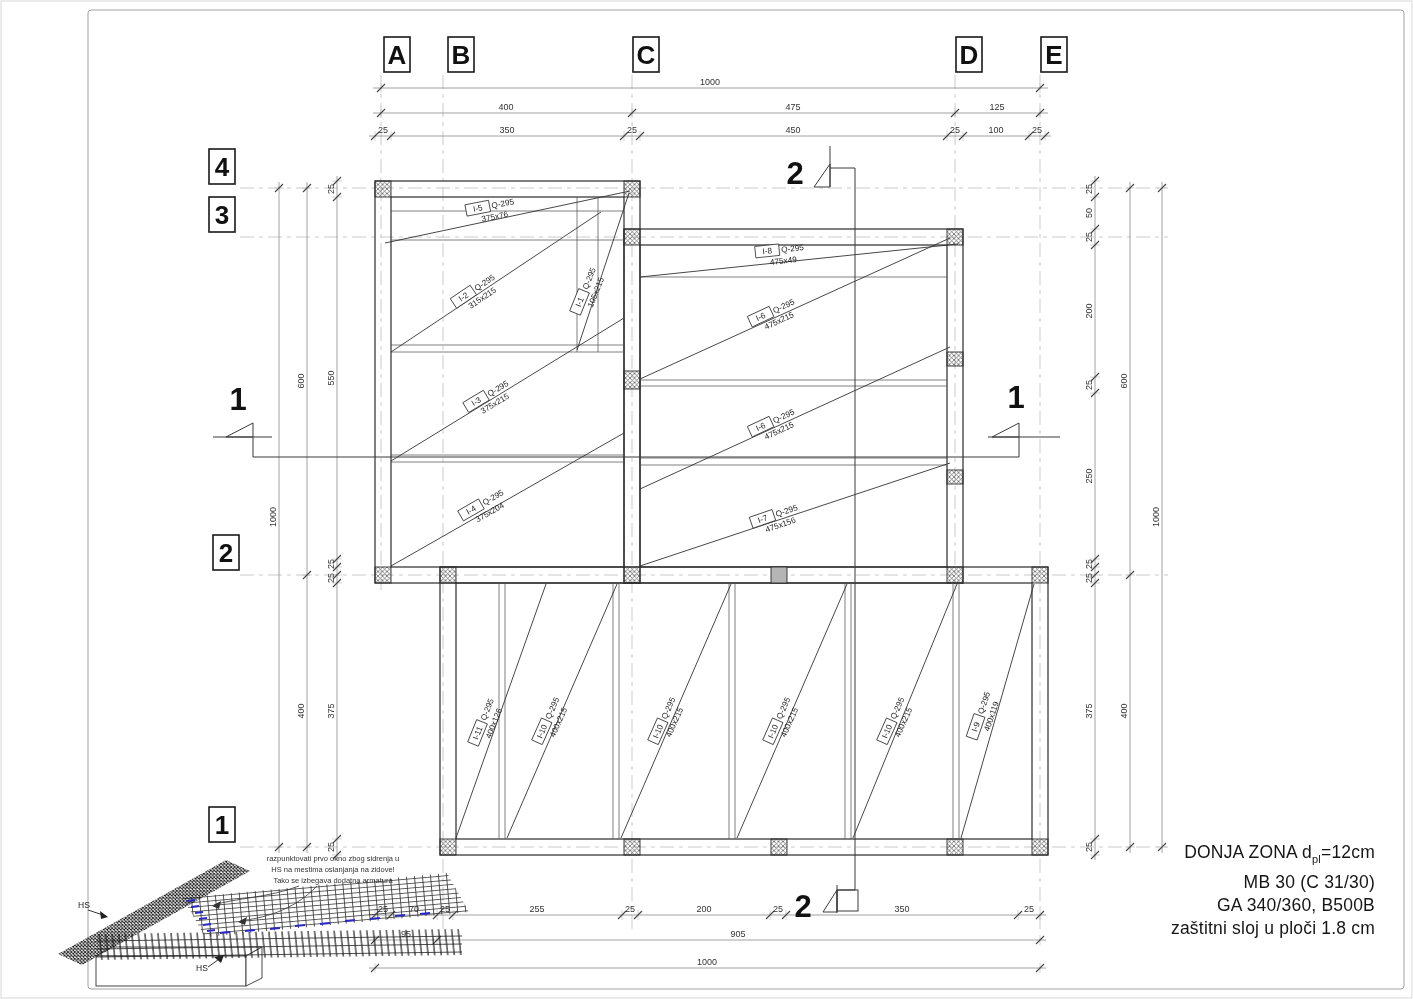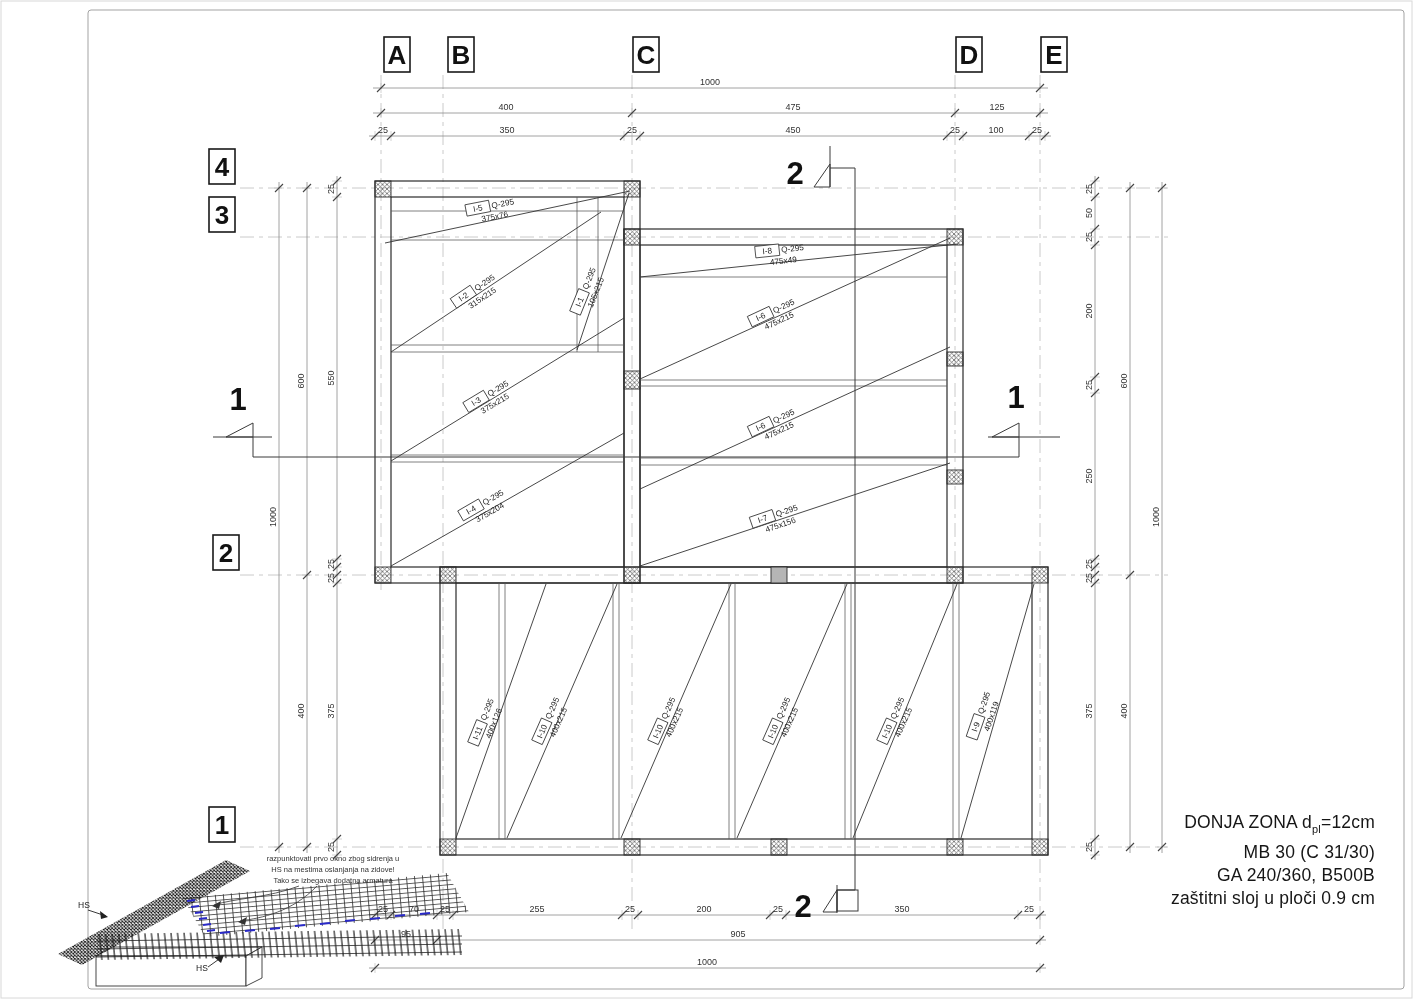--- a/index.html
+++ b/index.html
@@ -1,20 +1,20 @@
 <!DOCTYPE html>
 <html><head>
 <meta charset="utf-8">
 <style>
   html,body{margin:0;padding:0;background:#ffffff;}
   body{width:1413px;height:999px;position:relative;font-family:"Liberation Sans",sans-serif;overflow:hidden;}
   .stage{position:absolute;inset:0;}
   svg text{font-family:"Liberation Sans",sans-serif;}
   .titleblock{
-    position:absolute;right:38px;top:811px;text-align:right;
+    position:absolute;right:38px;top:841px;text-align:right;
     font-size:17.5px;line-height:23px;color:#161616;letter-spacing:.2px;
   }
   .titleblock sub{font-size:11px;}
 </style>
 </head>
 <body>
 
 <div class="stage">
 <svg width="1413" height="999" viewBox="0 0 1413 999">
   <defs>
@@ -526,16 +526,16 @@
     <text x="196" y="971" font-size="8.5" fill="#222">HS</text>
     <path d="M208,967 L222,957" stroke="#222" stroke-width="0.9" fill="none"></path>
     <polygon points="224,955 214,957 221,963" fill="#222"></polygon>
   </g>
 </svg>
 
 
 <div class="titleblock">
   <div><span>DONJA ZONA d</span><sub>pl</sub><span>=12cm</span></div>
   <div>MB 30 (C 31/30)</div>
-  <div>GA 240/360, B500B</div>
-  <div>zaštitni sloj u ploči 0.9 cm</div>
+  <div>GA 340/360, B500B</div>
+  <div>zaštitni sloj u ploči 1.8 cm</div>
 </div>
 </div>
 
 </body></html>

